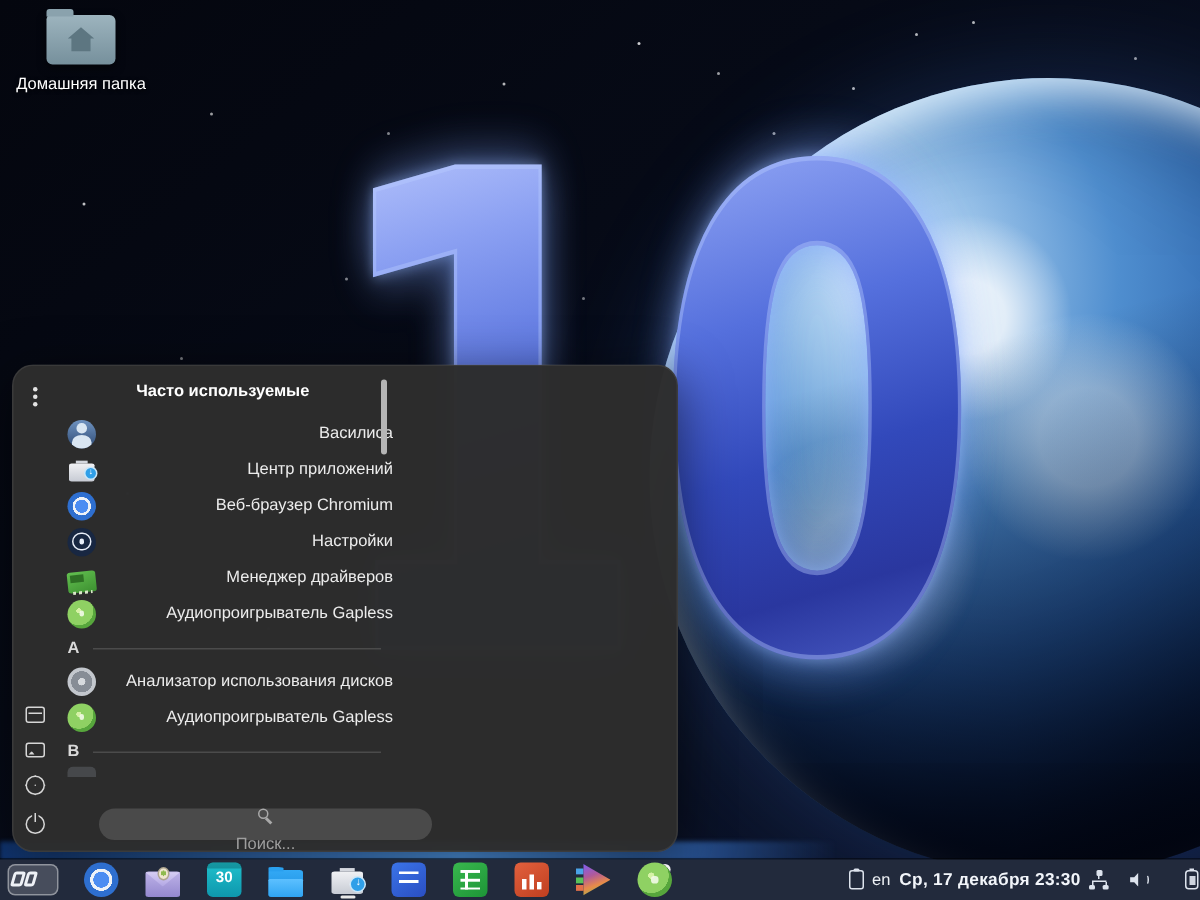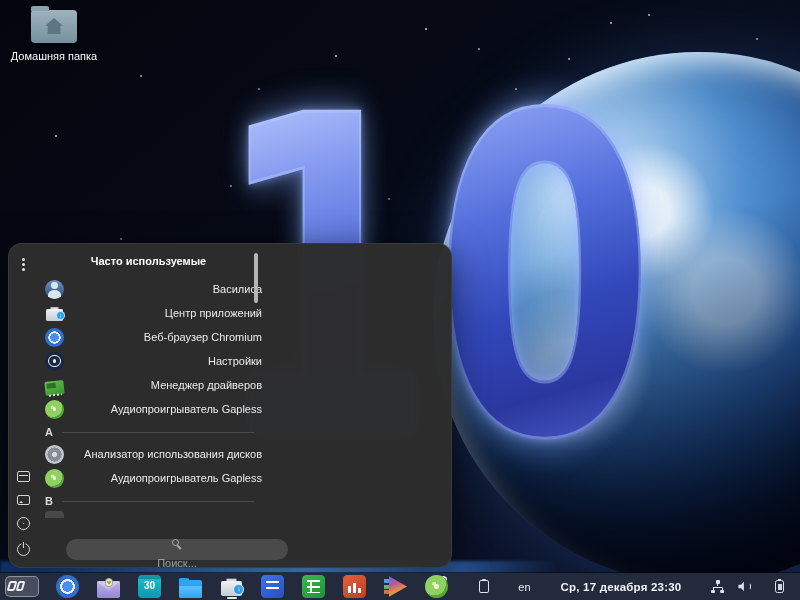--- a/index.html
+++ b/index.html
@@ -201,21 +201,21 @@
   
   .taskbar{position:absolute;left:0;right:0;bottom:0;height:27px;z-index:6;background:#222a3c;
     display:flex;align-items:center;box-shadow:0 -1px 0 rgba(0,0,0,.45);}
   .dock{display:flex;align-items:center;gap:17px;padding-left:5px;height:100%;}
   .dock-item{position:relative;display:flex;align-items:center;justify-content:flex-start;width:24px;height:25px;cursor:pointer;}
   .dock-item .ic{--s:23px;}
   .dock-item.active{width:34px;background:rgba(255,255,255,.17);border:1px solid rgba(255,255,255,.40);
     border-radius:5px;height:21px;box-sizing:border-box;}
   .dock-item.active .ic{--s:21px;height:15px;}
   .runline{position:absolute;left:50%;transform:translateX(-50%);bottom:0;width:10px;height:2px;border-radius:1px;background:#e8e8e8;}
-  .tray{margin-left:auto;display:flex;align-items:center;gap:30px;padding-right:26px;}
+  .tray{margin-left:auto;display:flex;align-items:center;gap:6px;padding-right:11px;}
   .tray .ic{--s:13px;cursor:pointer;}
   .kbd{font-size:11px;color:#edf0f5;cursor:pointer;}
   .clock{font-size:11.5px;color:#f2f5fa;font-weight:700;letter-spacing:.2px;cursor:pointer;white-space:nowrap;}
 </style>
 </head>
 <body>
 
 <div class="desktop">
   <div class="stars"></div>
   <div class="earth"></div>

